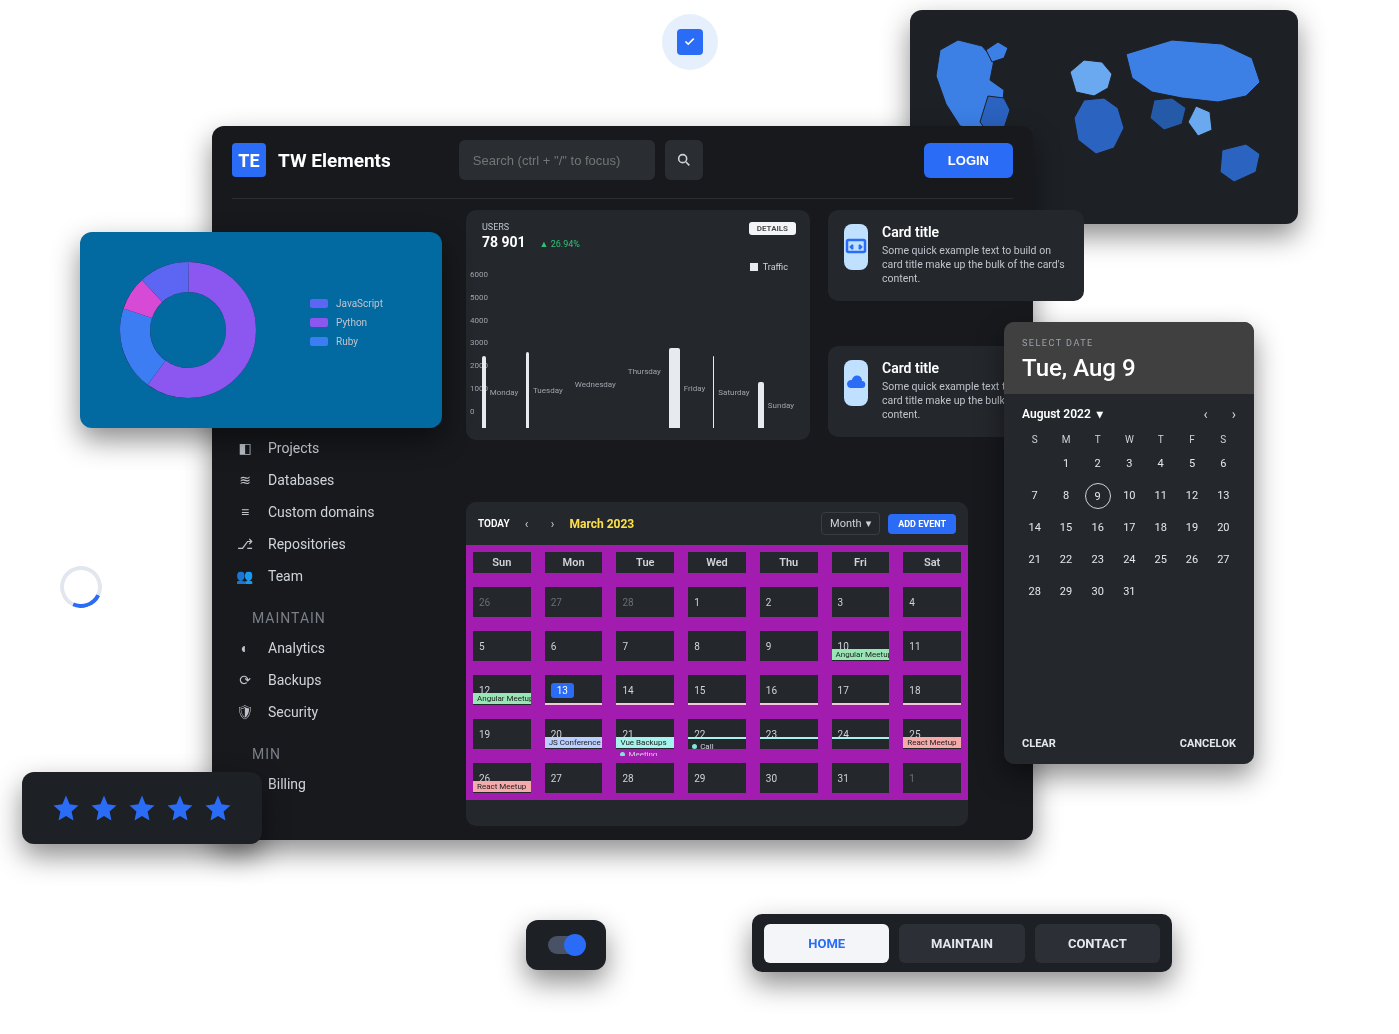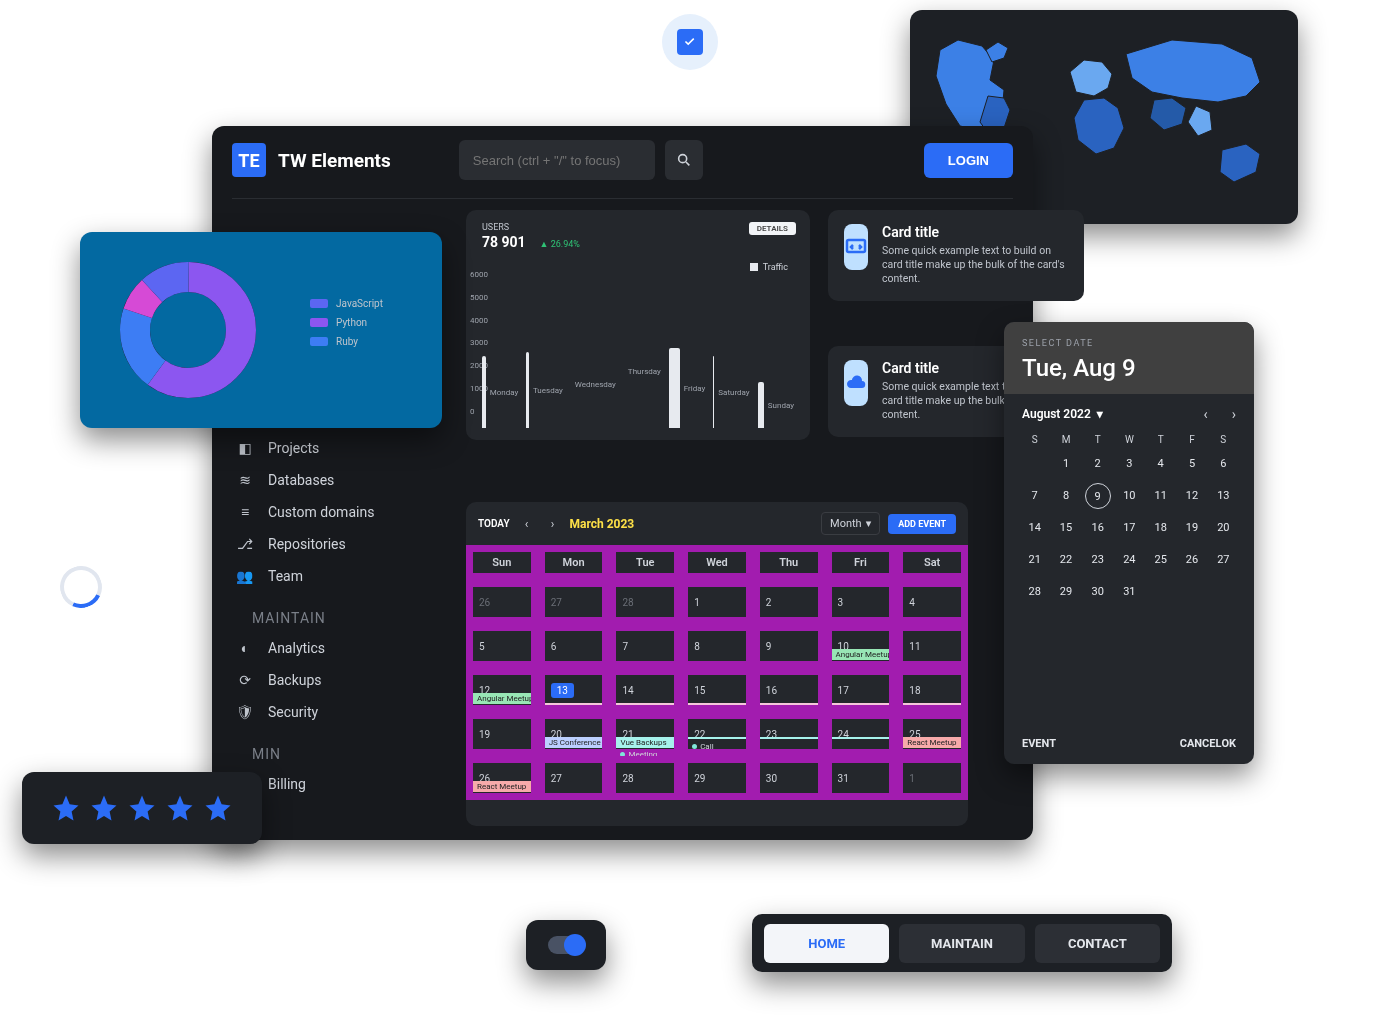--- a/index.html
+++ b/index.html
@@ -488,21 +488,21 @@
       <div class="d">27</div>
       <div class="d">28</div>
       <div class="d">29</div>
       <div class="d">30</div>
       <div class="d">31</div>
       <div class="d"></div>
       <div class="d"></div>
       <div class="d"></div>
     </div>
   <div class="dp-foot">
-    <span class="lbtn">EVENT</span>
+    <span class="lbtn">CLEAR</span>
     <div class="right">
       <span class="rbtn">CANCEL</span>
       <span class="rbtn">OK</span>
     </div>
   </div>
 </div>
 
 <div class="spinner-wrap">
   <div class="spinner"></div>
 </div>

